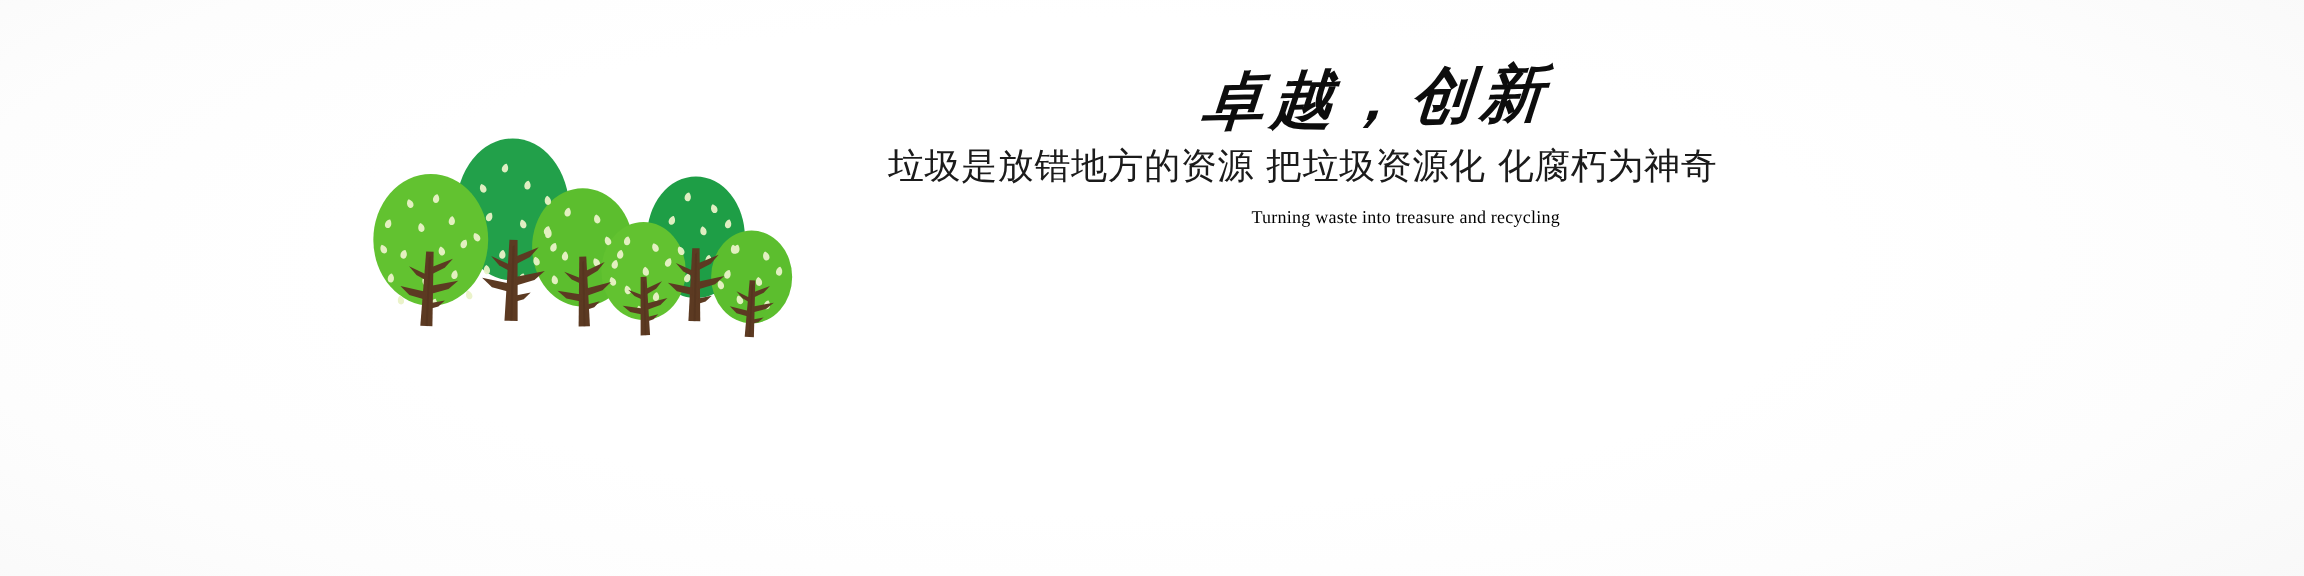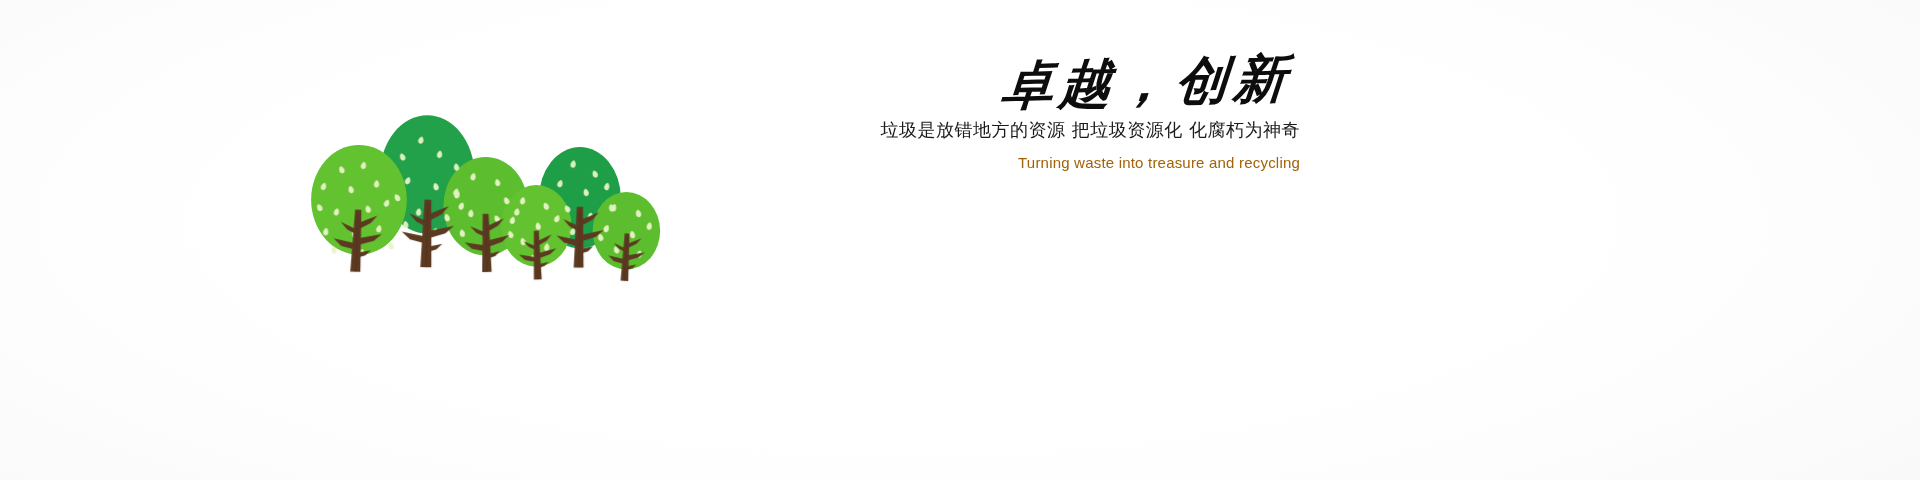--- a/index.html
+++ b/index.html
@@ -71,34 +71,34 @@
     font-style: italic;
     transform: skewX(-6deg) rotate(-1.6deg);
     transform-origin: right center;
     white-space: nowrap;
     margin-right: 8px;
   }
 
   .slogan-line {
     display: block;
     font-family: "DejaVu Sans", "Liberation Sans", sans-serif;
-    font-size: 18px;
+    font-size: 30px;
     line-height: 1.52;
     color: #1b1b1b;
     letter-spacing: 0.5px;
     white-space: nowrap;
   }
   .slogan-line.line-1 { margin-top: 10px; }
 
   .subtitle-en {
     display: block;
-    font-family: Liberation Sans, sans-serif;
+    font-family: Liberation Serif, serif;
     font-size: 15px;
     line-height: 1.5;
-    color: #a16207;
+    color: #000000;
     letter-spacing: 0.2px;
     margin-top: 9px;
     white-space: nowrap;
   }
 </style>
 </head>
 <body>
 
 <div class="banner">
 

